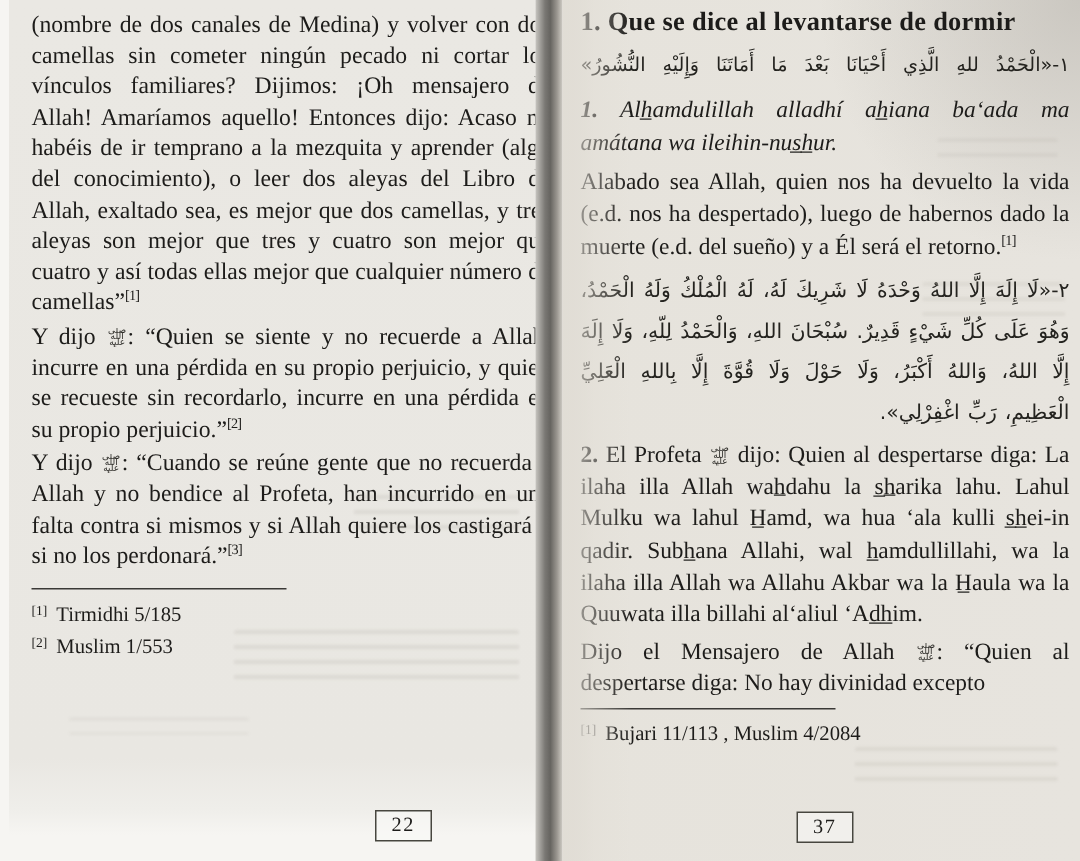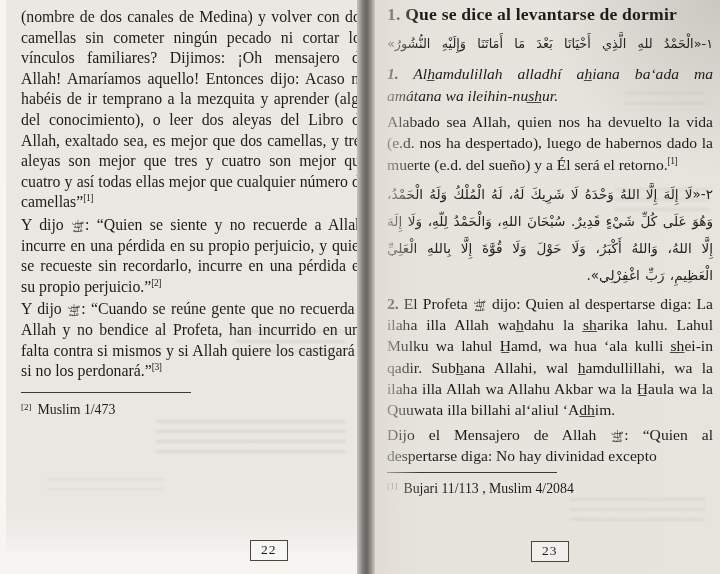--- a/index.html
+++ b/index.html
@@ -61,21 +61,22 @@
 
       <p class="body-text"><span>(nombre de dos canales de Medina) y volver con dos camellas sin cometer ningún pecado ni cortar los vínculos familiares? Dijimos: ¡Oh mensajero de Allah! Amaríamos aquello! Entonces dijo: Acaso no habéis de ir temprano a la mezquita y aprender (algo del conocimiento), o leer dos aleyas del Libro de Allah, exaltado sea, es mejor que dos camellas, y tres aleyas son mejor que tres y cuatro son mejor que cuatro y así todas ellas mejor que cualquier número de camellas”</span><sup class="ref">[1]</sup></p>
 
       <p class="body-text"><span>Y dijo </span><span class="saw">صلى الله عليه وسلم</span><span>: “Quien se siente y no recuerde a Allah, incurre en una pérdida en su propio perjuicio, y quien se recueste sin recordarlo, incurre en una pérdida en su propio perjuicio.”</span><sup class="ref">[2]</sup></p>
 
       <p class="body-text"><span>Y dijo </span><span class="saw">صلى الله عليه وسلم</span><span>: “Cuando se reúne gente que no recuerda a Allah y no bendice al Profeta, han incurrido en una falta contra si mismos y si Allah quiere los castigará y si no los perdonará.”</span><sup class="ref">[3]</sup></p>
 
       <hr class="fn-rule">
 
       <div class="footnotes">
-        <p class="footnote-row"><sup>[2]</sup><span>Muslim 1/473</span></p>
+        <p class="footnote-row"><sup>[1]</sup><span>Tirmidhi 5/185</span></p>
+        <p class="footnote-row"><sup>[2]</sup><span>Muslim 1/553</span></p>
       </div>
     </div>
 
     <div class="pagenum-box box-left"><span>22</span></div>
 
     <div class="smudge" style="left:230px;top:330px;width:110px;height:26px;"></div>
     <div class="smudge" style="left:150px;top:420px;width:190px;height:40px;"></div>
     <div class="smudge" style="left:40px;top:478px;width:120px;height:12px;opacity:.25;"></div>
   </div>
 
@@ -100,20 +101,20 @@
 
       <hr class="fn-rule" style="margin-top:6px;margin-bottom:4px;">
 
       <div class="footnotes">
         <p class="footnote-row"><sup style="opacity:.55;">[1]</sup><span>Bujari 11/113 , Muslim 4/2084</span></p>
       </div>
     </div>
 
     <div class="wear"></div>
 
-    <div class="pagenum-box box-right"><span>23</span></div>
+    <div class="pagenum-box box-right"><span>37</span></div>
 
     <div class="smudge" style="left:250px;top:92px;width:80px;height:14px;opacity:.3;"></div>
     <div class="smudge" style="left:240px;top:188px;width:95px;height:30px;opacity:.35;"></div>
     <div class="smudge" style="left:195px;top:498px;width:135px;height:28px;opacity:.4;"></div>
   </div>
 
 </div>
 
 </body></html>

